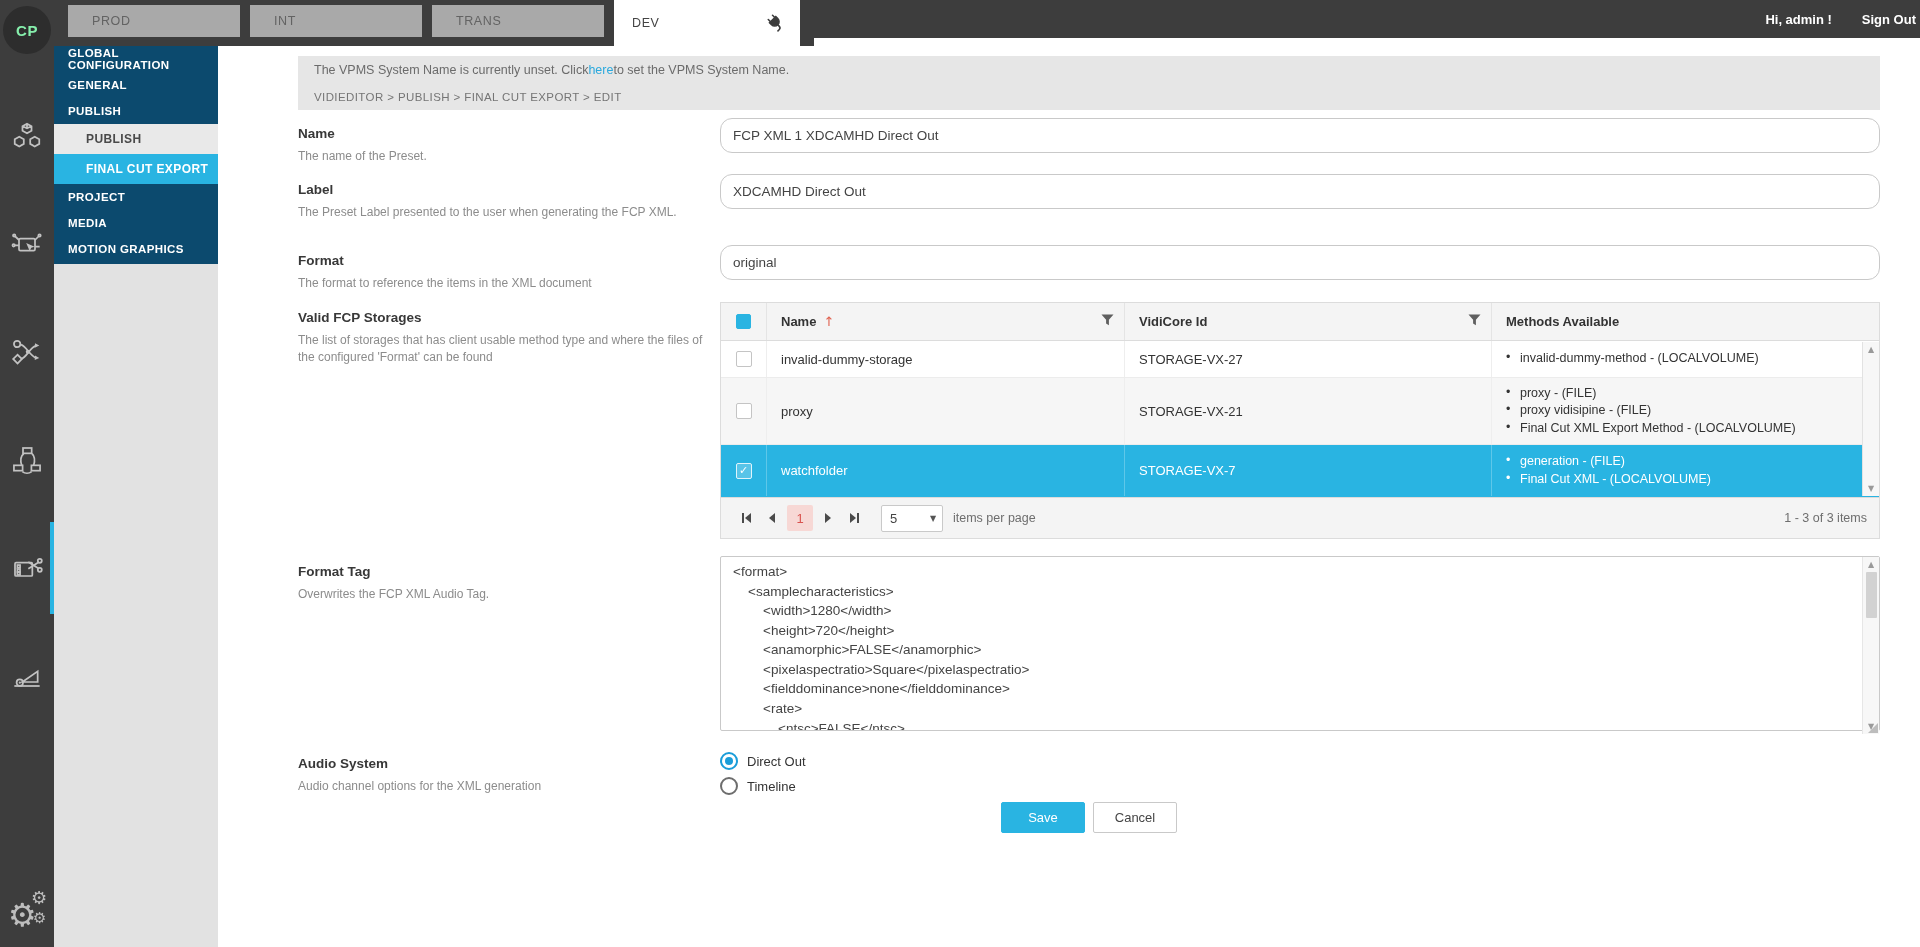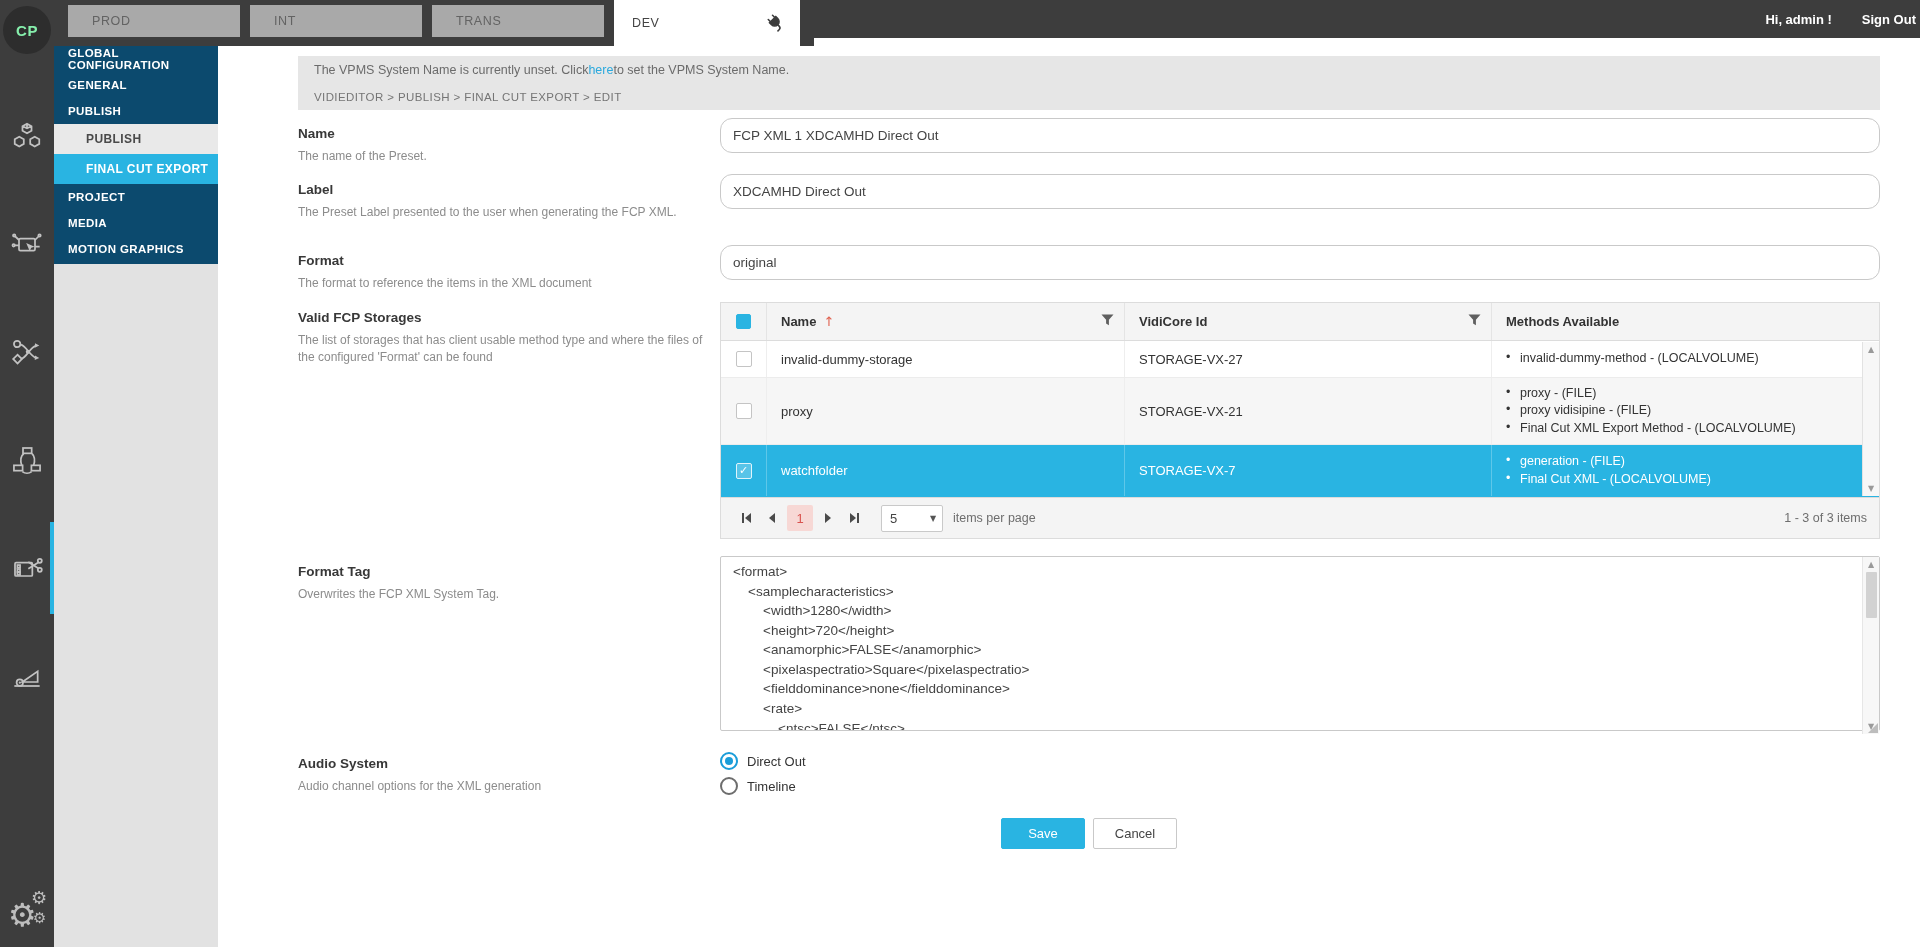--- a/index.html
+++ b/index.html
@@ -118,21 +118,21 @@
   .ta-thumb { width:11px; height:46px; margin-top:3px; background:#d2d2d2; border-radius:1px; }
   .ta-grip { position:absolute; right:2px; bottom:2px; width:0; height:0;
              border-left:10px solid transparent; border-bottom:10px solid #bdbdbd; cursor:nwse-resize; }
   
   .radio-line { display:flex; align-items:center; gap:9px; margin-bottom:7px; cursor:pointer; }
   .radio { width:18px; height:18px; border-radius:50%; border:2px solid #6d6d6d; background:#fff; position:relative; flex:none; }
   .radio.sel { border-color:#1a9dd9; }
   .radio.sel::after { content:""; position:absolute; inset:3px; border-radius:50%; background:#1a9dd9; }
   .radio-label { font-size:13px; color:#333; }
   
-  .actions { width:1582px; display:flex; justify-content:center; gap:8px; margin-top:16px; }
+  .actions { width:1582px; display:flex; justify-content:center; gap:8px; }
   .btn { width:84px; height:31px; border-radius:2px; font-family:"Liberation Sans", sans-serif;
          font-size:13px; display:flex; align-items:center; justify-content:center; cursor:pointer; }
   .btn.save { background:#29b4e2; border:1px solid #29b4e2; color:#fff; }
   .btn.cancel { background:#fff; border:1px solid #c9c9c9; color:#444; }
   svg { overflow:visible; }
 </style>
 </head>
 <body>
 
 <div class="topbar">
@@ -437,21 +437,21 @@
             <span class="pg-label">items per page</span>
             <span class="pg-summary">1 - 3 of 3 items</span>
           </div>
         </div>
       </div>
     </div>
 
     <div class="form-row row-formattag">
       <div class="lab-col">
         <div class="flabel">Format Tag</div>
-        <div class="fdesc">Overwrites the FCP XML System Tag.</div>
+        <div class="fdesc">Overwrites the FCP XML Audio Tag.</div>
       </div>
       <div class="field-col">
         <textarea class="xmlarea" spellcheck="false" style="">&lt;format&gt;
     &lt;samplecharacteristics&gt;
         &lt;width&gt;1280&lt;/width&gt;
         &lt;height&gt;720&lt;/height&gt;
         &lt;anamorphic&gt;FALSE&lt;/anamorphic&gt;
         &lt;pixelaspectratio&gt;Square&lt;/pixelaspectratio&gt;
         &lt;fielddominance&gt;none&lt;/fielddominance&gt;
         &lt;rate&gt;

